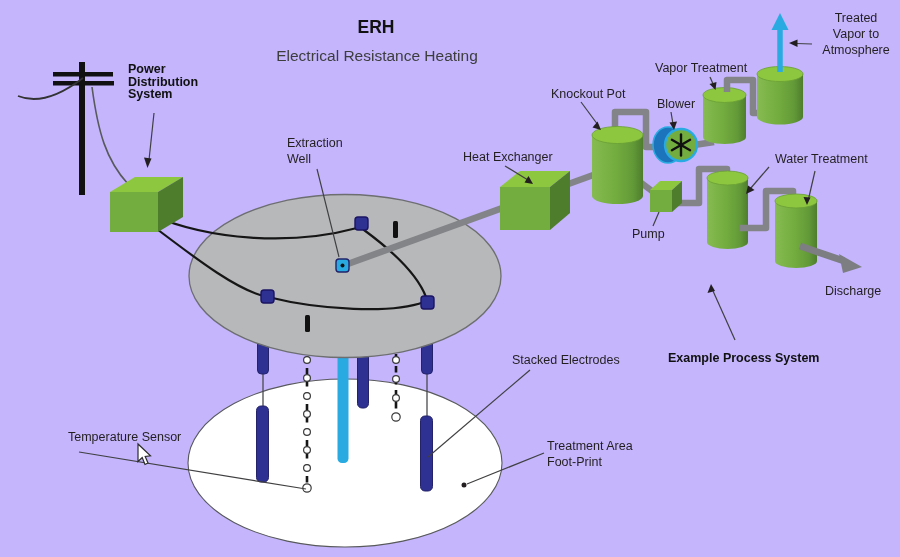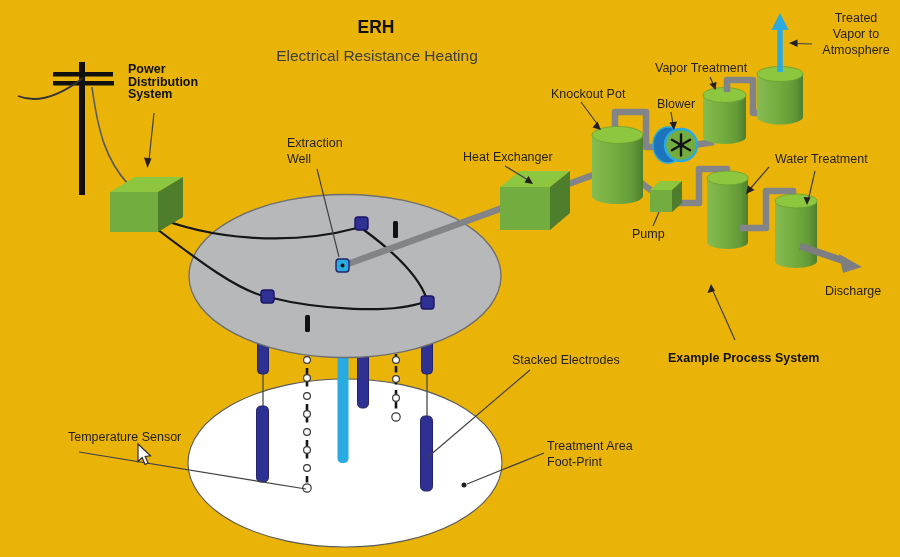--- a/index.html
+++ b/index.html
@@ -1,16 +1,16 @@
 <!DOCTYPE html>
 <html><head>
 <meta charset="utf-8">
 <style>
   html,body{margin:0;padding:0;background:#fff;}
-  .stage{position:relative;width:900px;height:557px;background:#eab308;overflow:hidden;
+  .stage{position:relative;width:900px;height:557px;background:#c4b5fd;overflow:hidden;
          font-family:"Liberation Sans", sans-serif;}
   svg text{font-family:"Liberation Sans", sans-serif;fill:#2b2b2b;}
   .title{font-size:17.5px;font-weight:bold;fill:#111;}
   .subtitle{font-size:15.5px;fill:#3d3d3d;}
   .lbl{font-size:12.5px;fill:#231f20;}
   .lblb{font-size:12.5px;font-weight:bold;fill:#111;}
   .wire{stroke:#161616;stroke-width:2.2;fill:none;stroke-linecap:round;}
   .thinline{stroke:#404042;stroke-width:1.2;fill:none;}
   .pipe{stroke:#828487;stroke-width:6.5;fill:none;stroke-linejoin:round;}
   .head{fill:#231f20;}

